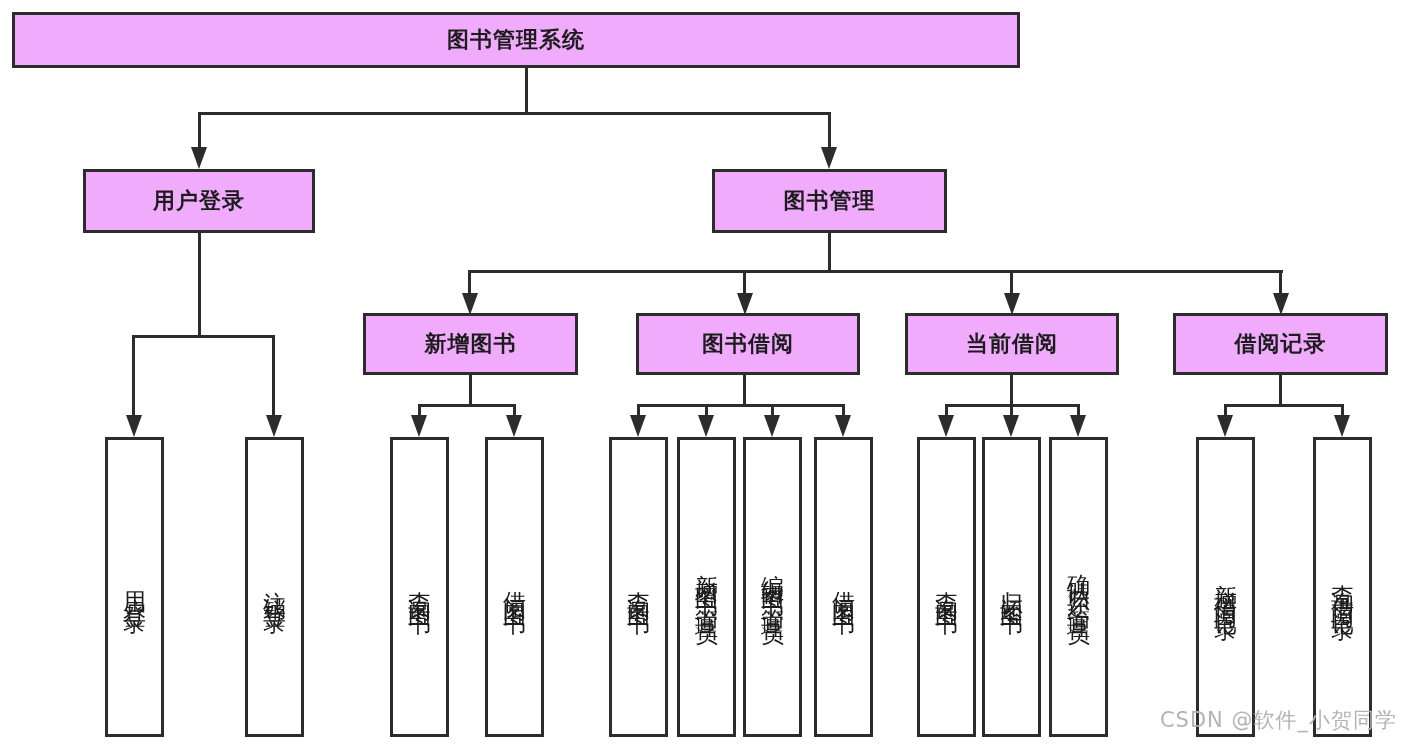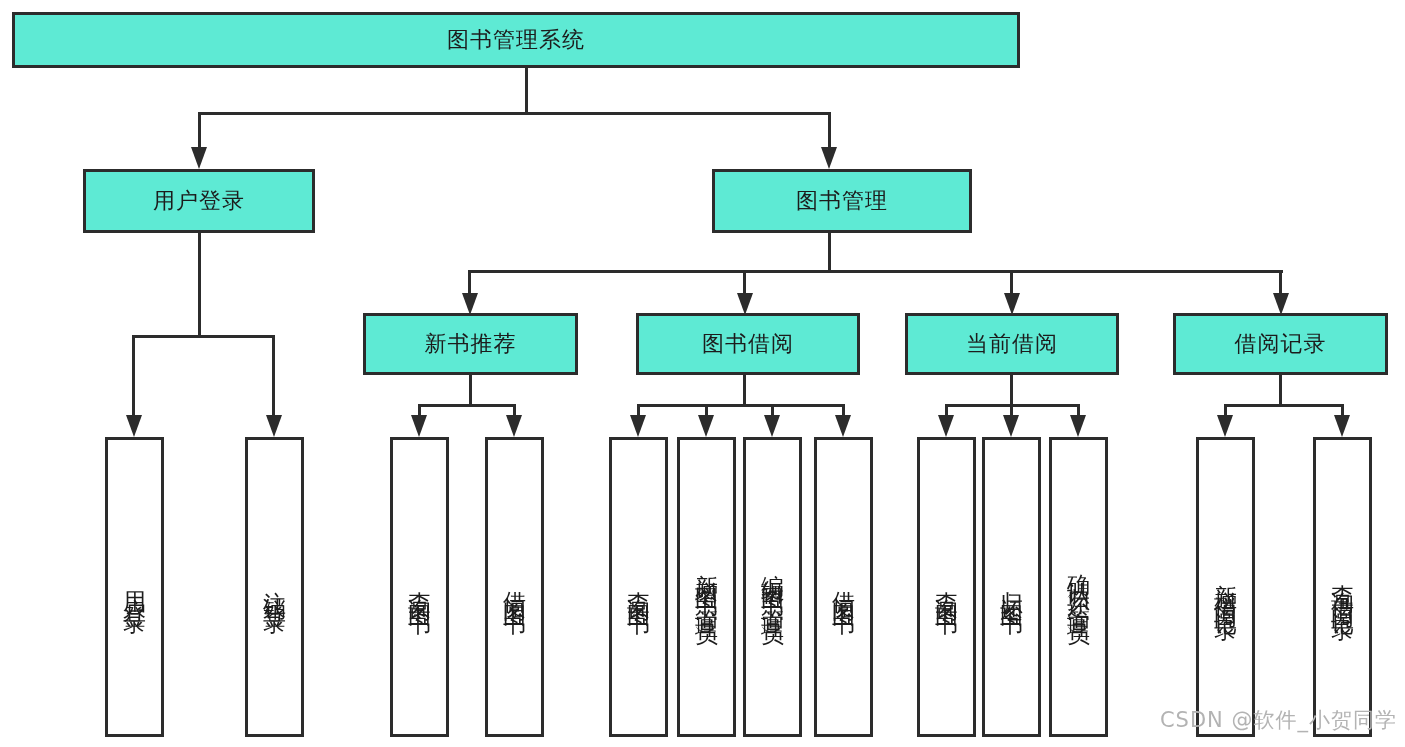--- a/index.html
+++ b/index.html
@@ -12,22 +12,22 @@
   .canvas{
     position:relative;
     width:1405px;height:747px;
     background:#fff;
     overflow:hidden;
   }
   .hbox{
     position:absolute;
     box-sizing:border-box;
     border:3px solid var(--line);
-    background:#5eead4;
-    display:flex;align-items:center;justify-content:center;
+    background:#f0abfc;
+    display:flex;align-items:center;justify-content:center;font-weight:bold;
   }
   .hlabel{
     font-size:22px;
     color:var(--text);
     letter-spacing:1px;
     white-space:nowrap;
   }
   .vbox{
     position:absolute;
     box-sizing:border-box;
@@ -77,21 +77,21 @@
   <div class="vline" style="left:525px;top:68px;height:47px"></div>
   <div class="hline" style="left:199px;top:112px;width:631px"></div>
   <div class="vline" style="left:198px;top:112px;height:38px"></div>
   <div class="arrow" style="left:191px;top:147px"></div>
   <div class="vline" style="left:828px;top:112px;height:38px"></div>
   <div class="arrow" style="left:821px;top:147px"></div>
 
   <div class="hbox" style="left:83px;top:169px;width:232px;height:64px">
     <span class="hlabel">用户登录</span>
   </div>
-  <div class="hbox" style="left:712px;top:169px;width:260px;height:64px">
+  <div class="hbox" style="left:712px;top:169px;width:235px;height:64px">
     <span class="hlabel">图书管理</span>
   </div>
 
   <div class="vline" style="left:198px;top:233px;height:105px"></div>
   <div class="hline" style="left:133px;top:335px;width:142px"></div>
   <div class="vline" style="left:132px;top:335px;height:84px"></div>
   <div class="arrow" style="left:126px;top:415px"></div>
   <div class="vline" style="left:272px;top:335px;height:84px"></div>
   <div class="arrow" style="left:266px;top:415px"></div>
 
@@ -100,21 +100,21 @@
   <div class="vline" style="left:468px;top:270px;height:26px"></div>
   <div class="arrow" style="left:462px;top:293px"></div>
   <div class="vline" style="left:743px;top:270px;height:26px"></div>
   <div class="arrow" style="left:737px;top:293px"></div>
   <div class="vline" style="left:1010px;top:270px;height:26px"></div>
   <div class="arrow" style="left:1004px;top:293px"></div>
   <div class="vline" style="left:1279px;top:270px;height:26px"></div>
   <div class="arrow" style="left:1273px;top:293px"></div>
 
   <div class="hbox" style="left:363px;top:313px;width:215px;height:62px">
-    <span class="hlabel">新书推荐</span>
+    <span class="hlabel">新增图书</span>
   </div>
   <div class="hbox" style="left:636px;top:313px;width:224px;height:62px">
     <span class="hlabel">图书借阅</span>
   </div>
   <div class="hbox" style="left:905px;top:313px;width:214px;height:62px">
     <span class="hlabel">当前借阅</span>
   </div>
   <div class="hbox" style="left:1173px;top:313px;width:215px;height:62px">
     <span class="hlabel">借阅记录</span>
   </div>

